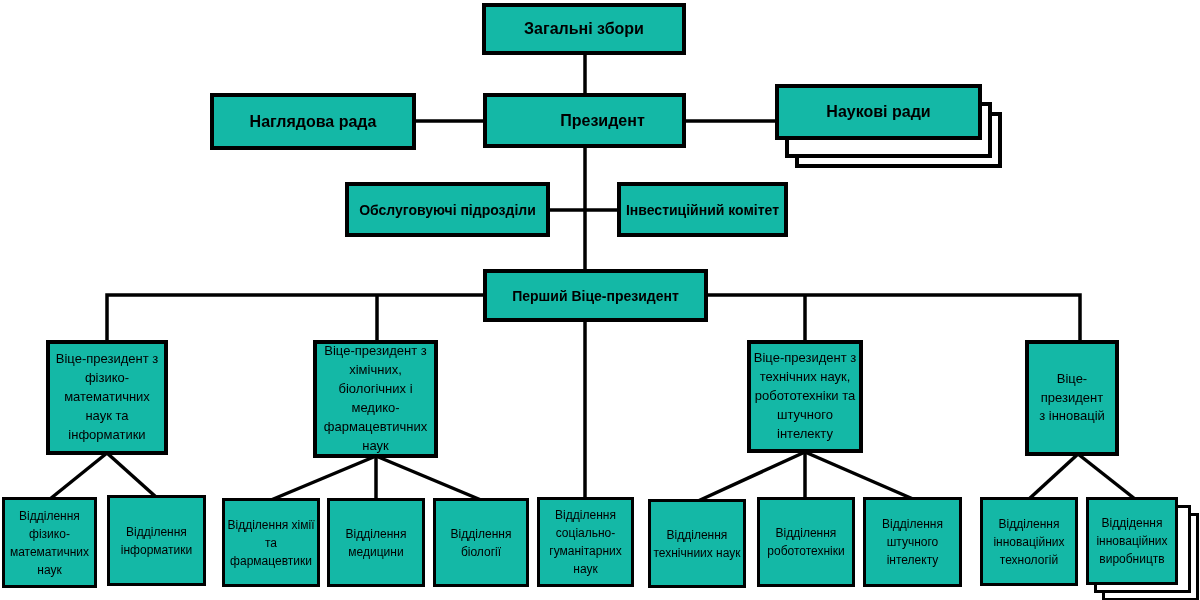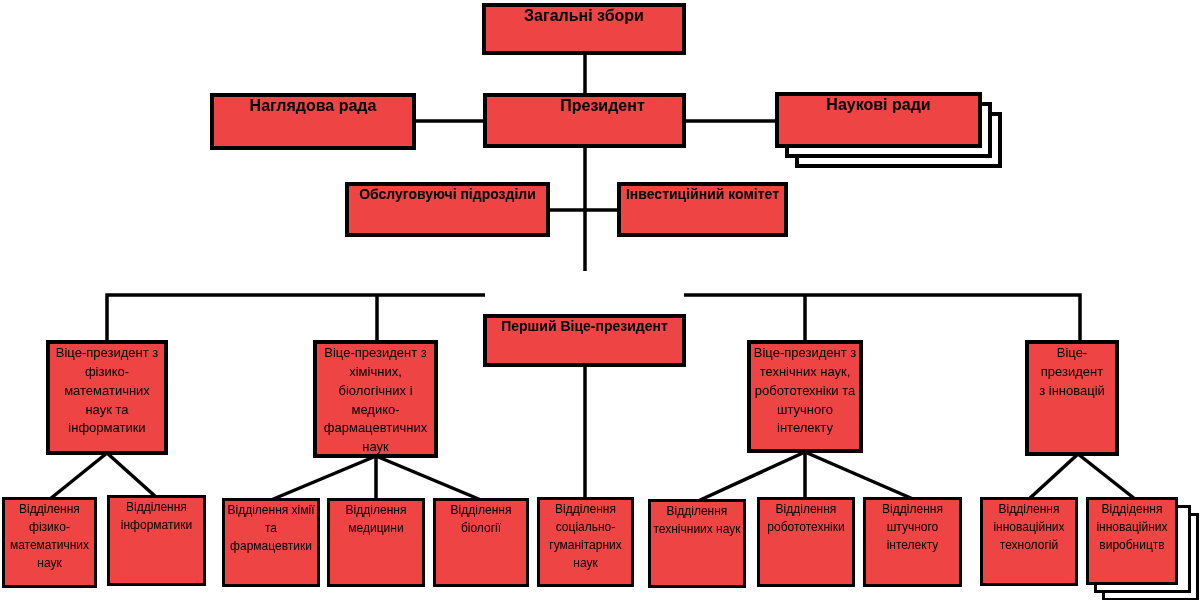--- a/index.html
+++ b/index.html
@@ -2,22 +2,22 @@
 <html><head>
 <meta charset="utf-8">
 <style>
   html,body{margin:0;padding:0;background:#fff;}
   #stage{
     position:relative;width:1200px;height:600px;background:#ffffff;overflow:hidden;
     font-family:"Liberation Sans",sans-serif;color:#000;
   }
   #wires{position:absolute;left:0;top:0;z-index:0;}
   .node{
-    position:absolute;z-index:2;background:#ef4444;border:4px solid #000;
-    display:flex;align-items:flex-start;justify-content:center;
+    position:absolute;z-index:2;background:#14b8a6;border:4px solid #000;
+    display:flex;align-items:center;justify-content:center;
     text-align:center;box-sizing:border-box;
   }
   .node .lbl{white-space:pre-line;}
   .lvl-top{font-weight:bold;font-size:16px;}
   .lvl-main{font-weight:bold;font-size:16px;}
   .lvl-mid{font-weight:bold;font-size:14px;}
   .vp{font-size:13px;line-height:1.45;font-weight:normal;}
   .dept{font-size:12px;line-height:1.5;font-weight:normal;border-width:3px;}
   .shadow-page{position:absolute;z-index:1;background:#fff;border:4px solid #000;box-sizing:border-box;}
   .shadow-page.thin{border-width:3px;}
@@ -63,33 +63,33 @@
   </div>
 
   <div class="node lvl-top" style="left:210px;top:93px;width:206px;height:57px;">
     <span class="lbl">Наглядова рада</span>
   </div>
 
   <div class="node lvl-main" style="left:483px;top:93px;width:203px;height:55px;padding-left:36px;">
     <span class="lbl">Президент</span>
   </div>
 
-  <div class="node lvl-top" style="left:775px;top:92px;width:207px;height:56px;">
+  <div class="node lvl-top" style="left:775px;top:84px;width:207px;height:56px;">
     <span class="lbl">Наукові ради</span>
   </div>
 
   <div class="node lvl-mid" style="left:345px;top:182px;width:205px;height:55px;">
     <span class="lbl">Обслуговуючі  підрозділи</span>
   </div>
 
   <div class="node lvl-mid" style="left:617px;top:182px;width:171px;height:55px;">
     <span class="lbl">Інвестиційний комітет</span>
   </div>
 
-  <div class="node lvl-mid" style="left:483px;top:269px;width:203px;height:53px;margin-top:45px;">
+  <div class="node lvl-mid" style="left:483px;top:269px;width:225px;height:53px;">
     <span class="lbl">Перший Віце-президент</span>
   </div>
 
   <div class="node vp" style="left:46px;top:340px;width:122px;height:115px;">
     <span class="lbl">Віце-президент з
 фізико-
 математичних
 наук  та
 інформатики</span>
   </div>

